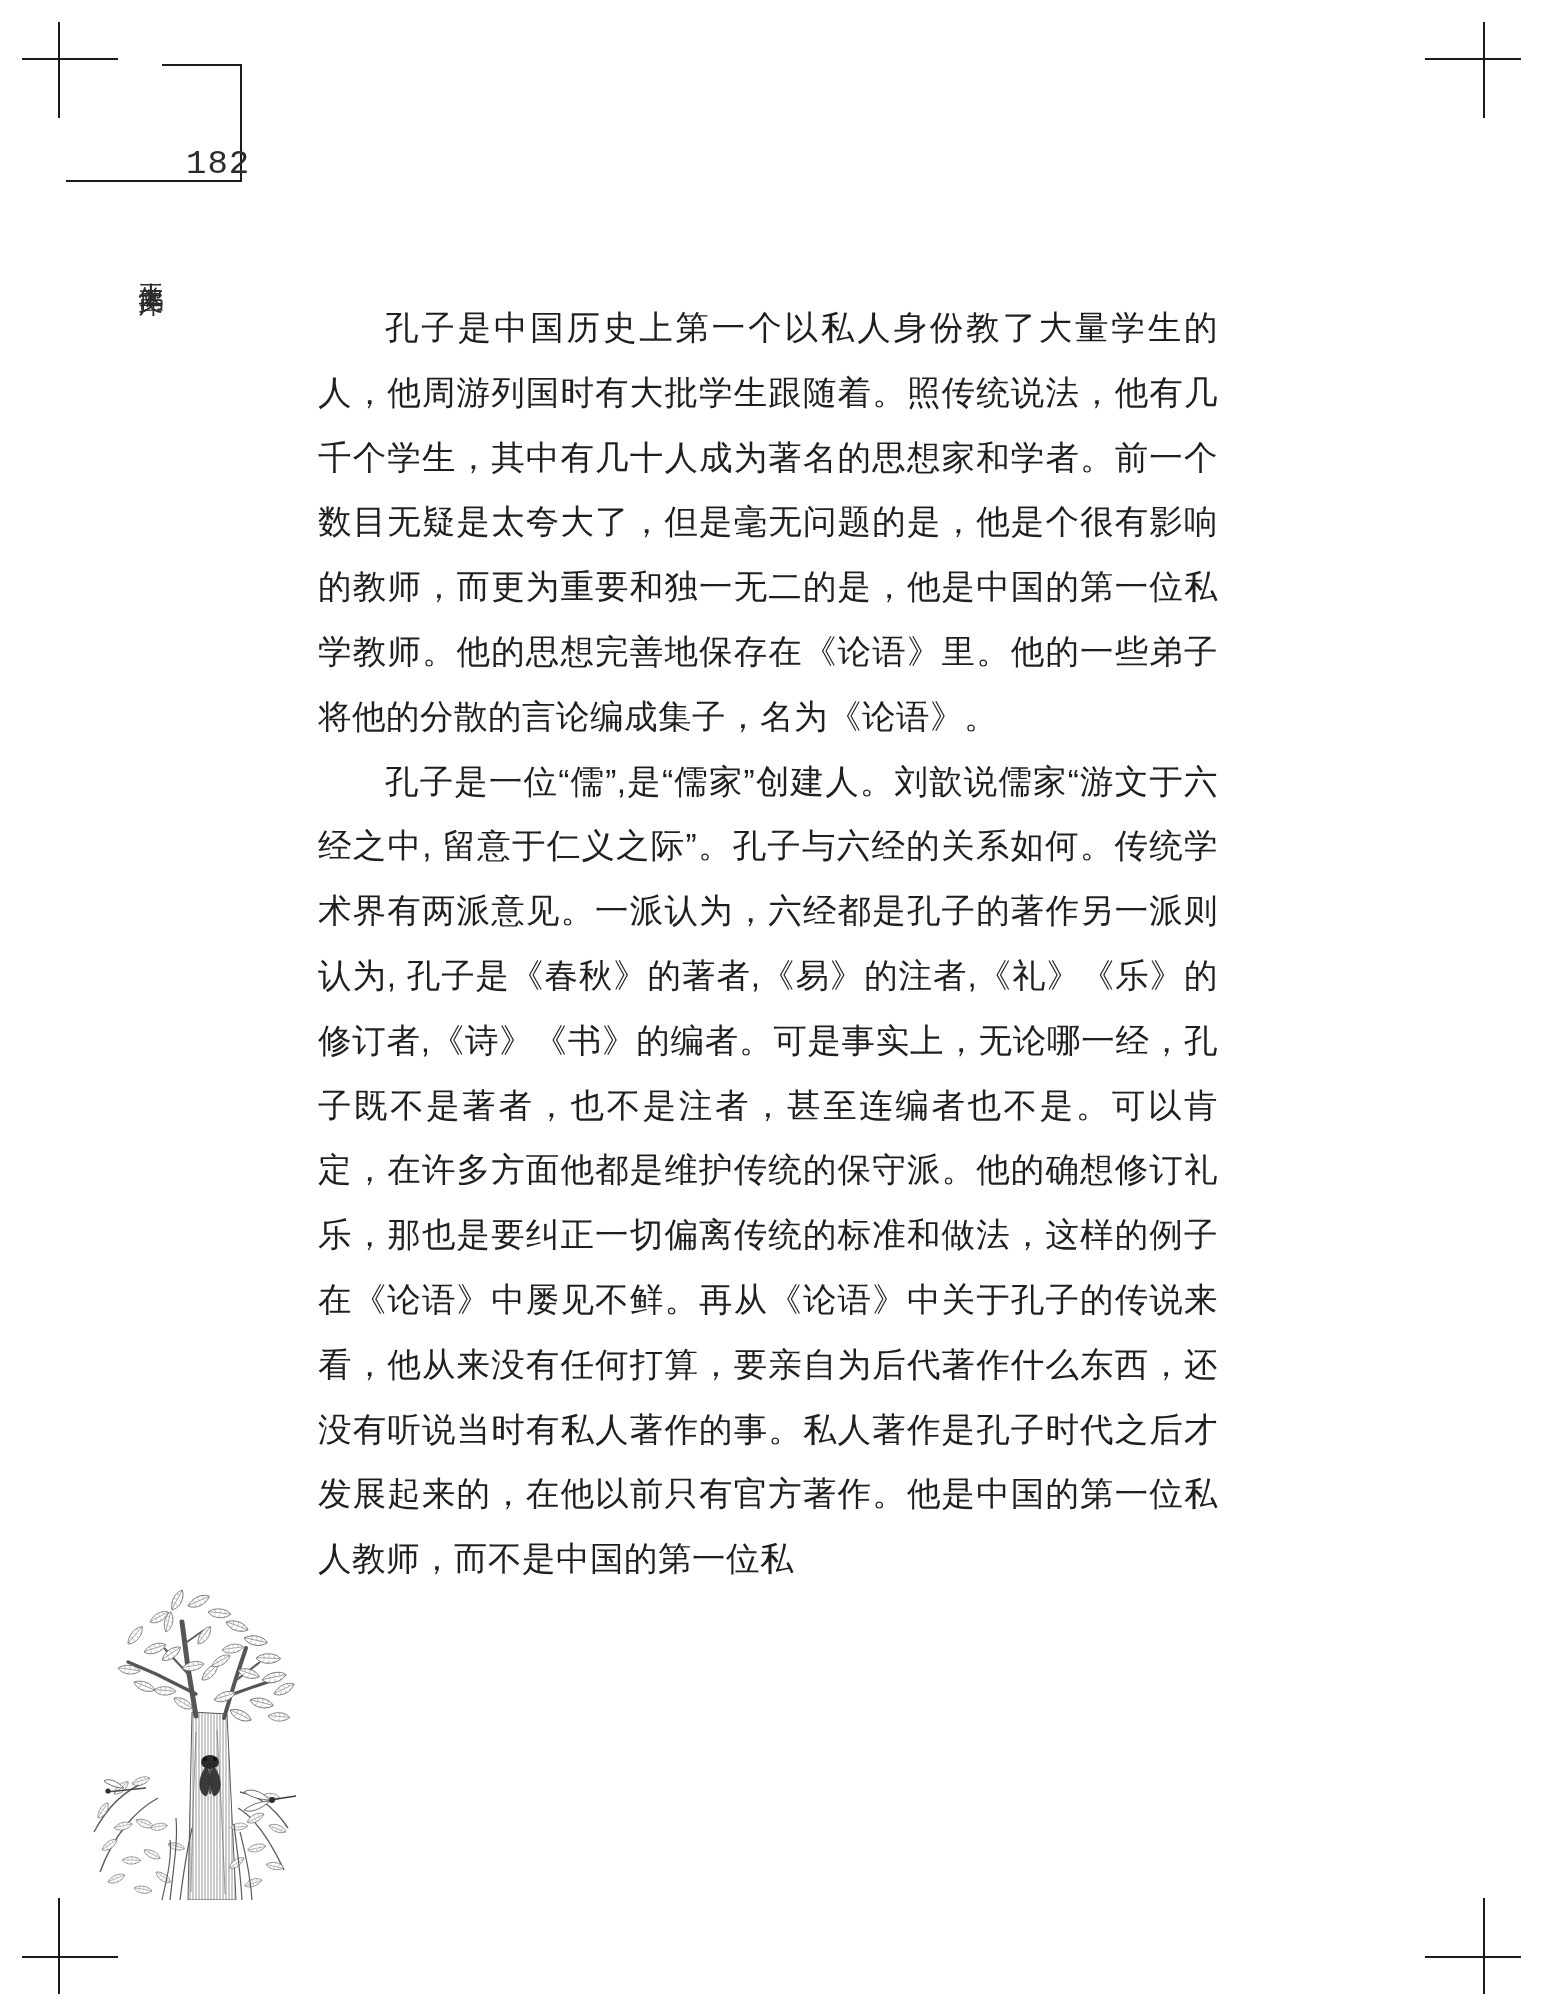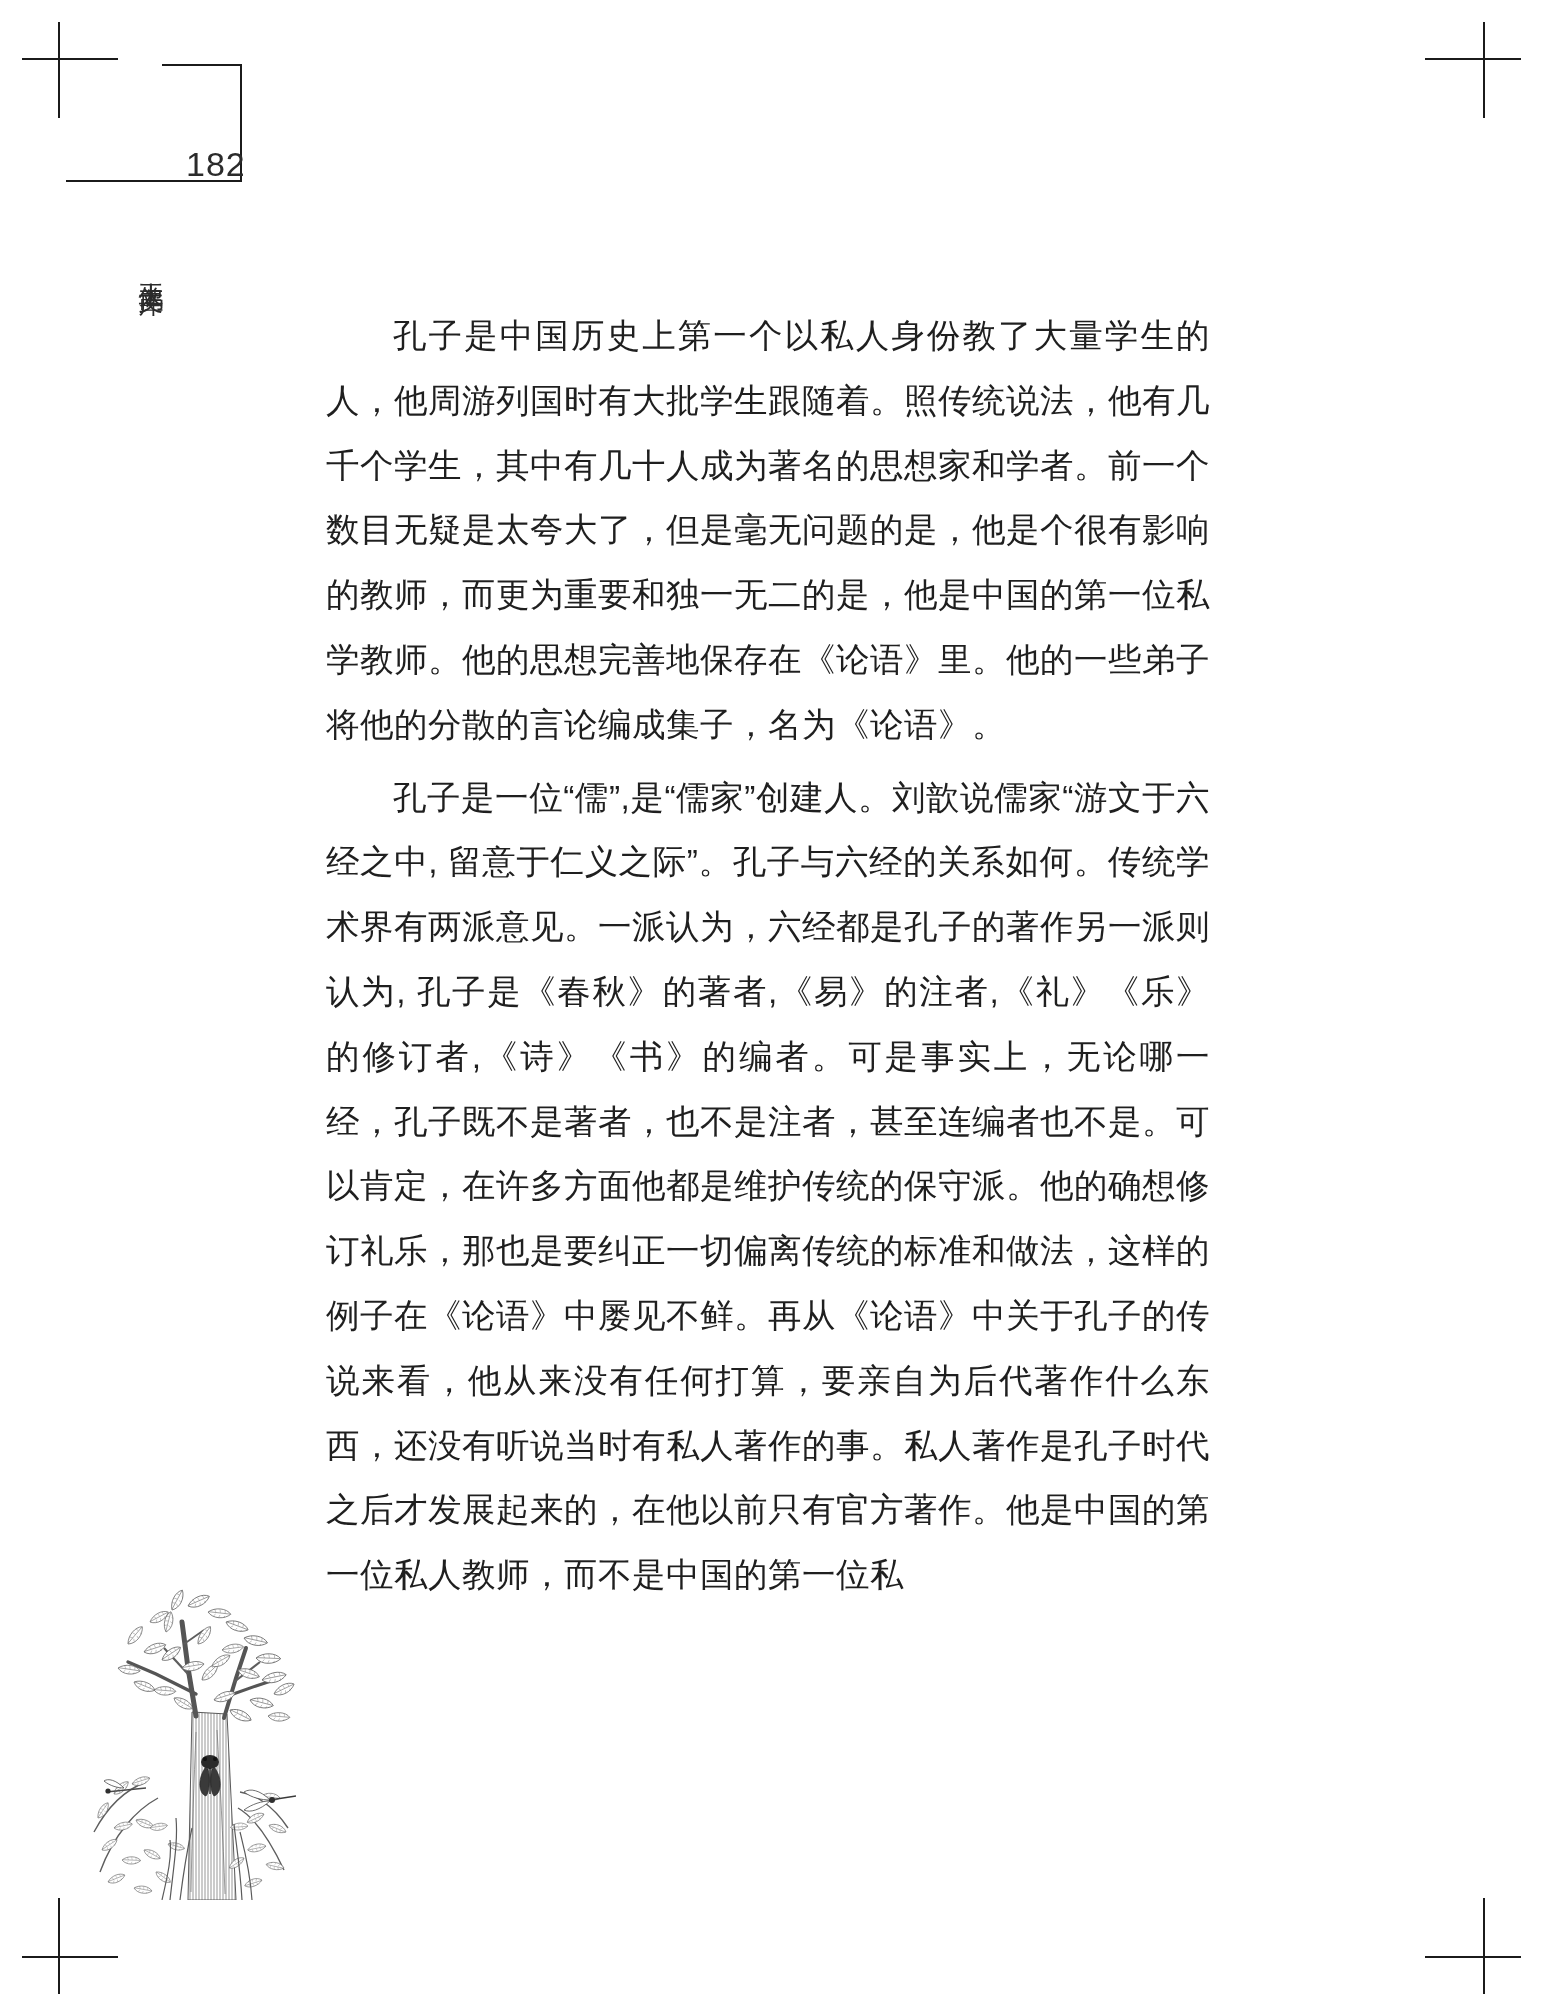--- a/index.html
+++ b/index.html
@@ -64,21 +64,21 @@
   .folio-frame .s-v-right { left: 174px; top: 28px;  width: 2px; height: 118px; }
   
   .folio-frame .s-h-top   { left: 96px;  top: 28px;  width: 80px; height: 2px; }
   
   .folio-frame .s-h-bot   { left: 0;     top: 144px; width: 176px; height: 2px; }
 
   .folio {
     position: absolute;
     left: 186px;
     top: 147px;
-    font-family: Liberation Sans, sans-serif;
+    font-family: Liberation Mono, monospace;
     font-size: 34px;
     line-height: 1;
     color: #2b2b2b;
     letter-spacing: 1px;
   }
 
   
   .imprint {
     position: absolute;
     left: 136px;
@@ -104,21 +104,21 @@
     text-align: center;
     font-size: 38px;
     line-height: 1.2;
     letter-spacing: 3px;
     color: #1f1f1f;
     font-weight: 600;
     margin: 0 0 64px 0;
     font-family: "Liberation Sans", "DejaVu Sans", sans-serif;
   }
   .body-par {
-    margin: 8px;
+    margin: 0;
     font-size: 33.5px;
     line-height: 64.8px;
     color: #1f1f1f;
     text-align: justify;
     text-align-last: left;
     text-indent: 2em;
     letter-spacing: 0.5px;
     font-family: "Liberation Sans", "DejaVu Sans", sans-serif;
     word-break: break-all;
   }

